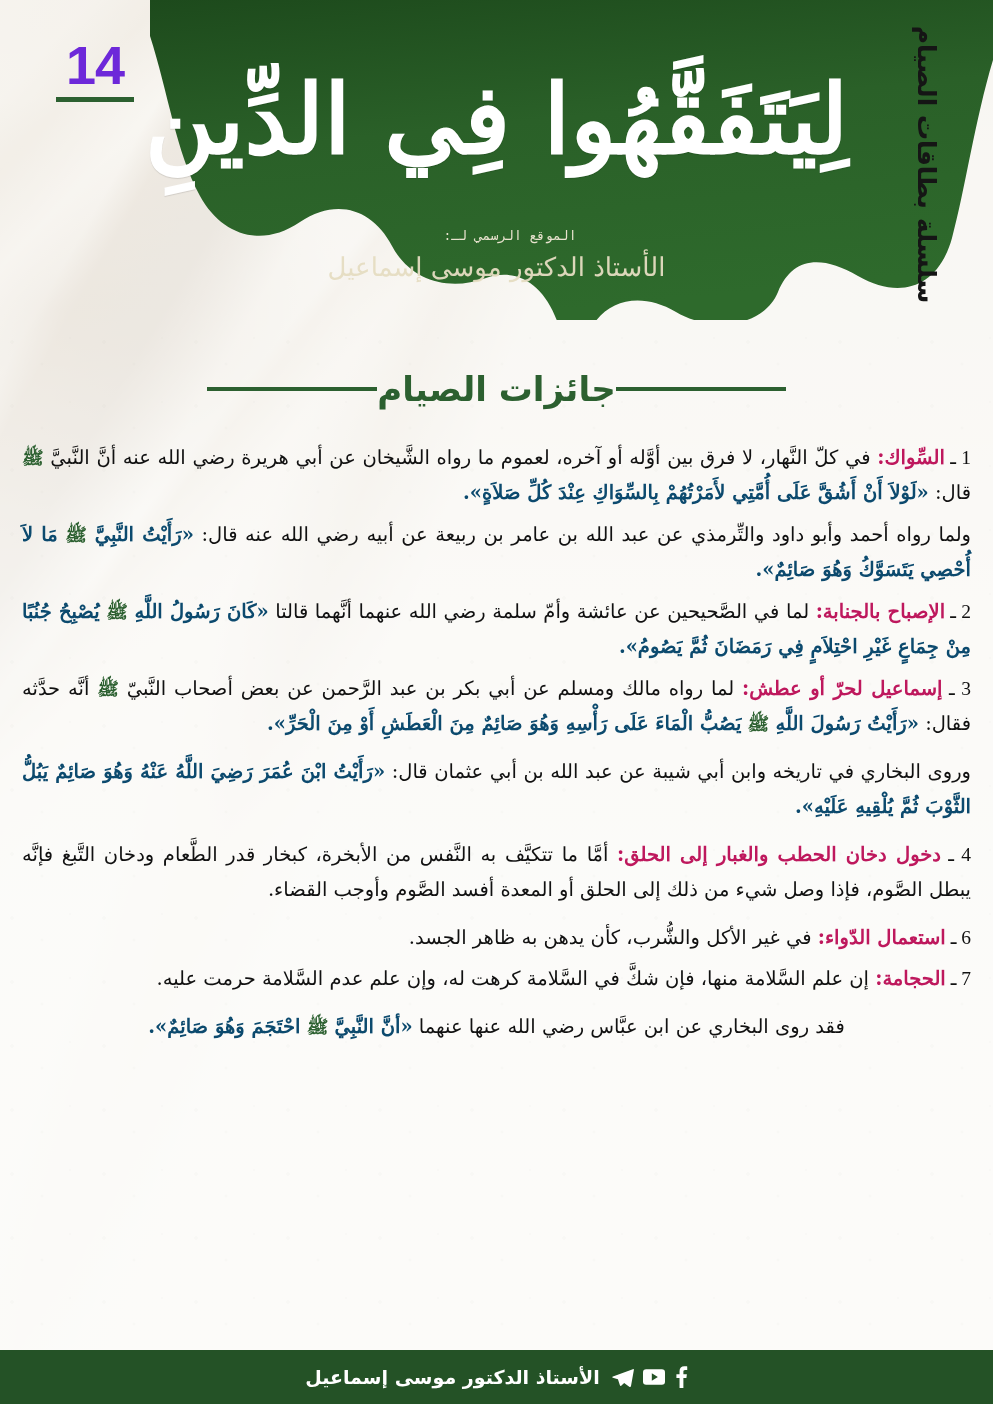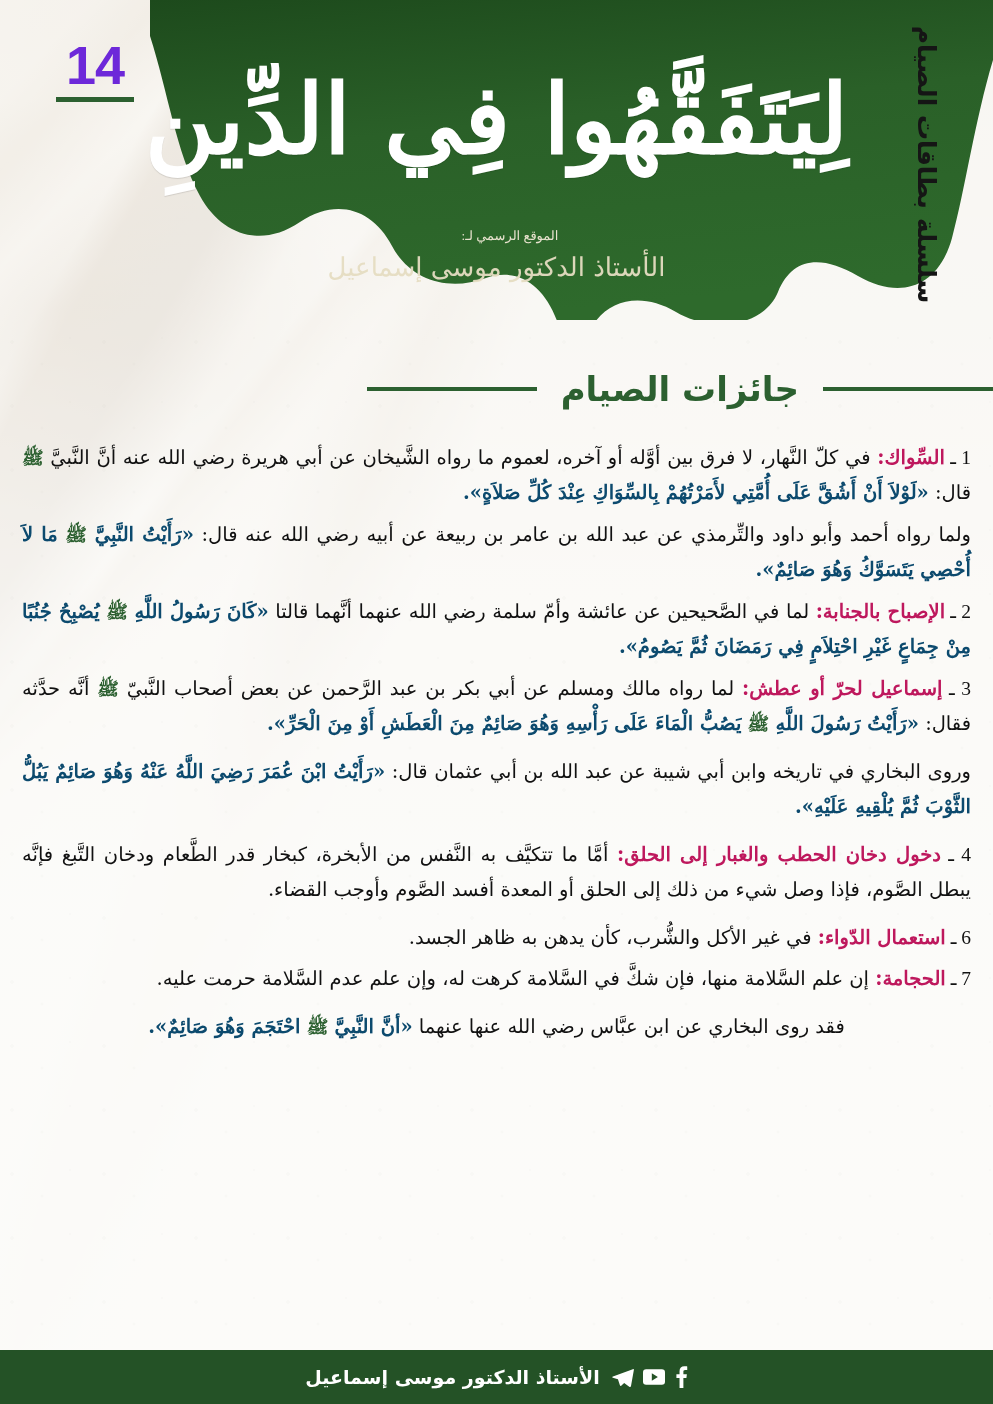--- a/index.html
+++ b/index.html
@@ -95,21 +95,21 @@
     text-shadow:0 1px 1px rgba(0,0,0,0.12);
     direction:rtl;
   }
 
   .logo-sub-small {
     position:absolute;
     top:204px; left:0; width:993px;
     text-align:center;
     color:#e9e3cf;
     font-size:13px;
-    font-family:Liberation Serif, serif;
+    font-family:Liberation Mono, monospace;
     direction:rtl;
     padding-left:27px;
   }
   .logo-sub-name {
     position:absolute;
     top:228px; left:0; width:993px;
     text-align:center;
     color:#e6ddc2;
     font-size:26px;
     font-family:"DejaVu Serif", serif;
@@ -167,22 +167,21 @@
 
   
   .title-row {
     position:absolute;
     top:362px; left:0;
     width:993px;
     height:54px;
     z-index:4;
     display:flex;
     align-items:center;
-    justify-content:flex-start;
-    gap:24px;
+    justify-content:center;
     direction:rtl;
   }
   .title-rule {
     height:4px;
     width:170px;
     background:#2c6030;
   }
   .section-title {
     font-family:"DejaVu Sans", sans-serif;
     font-size:34px;

